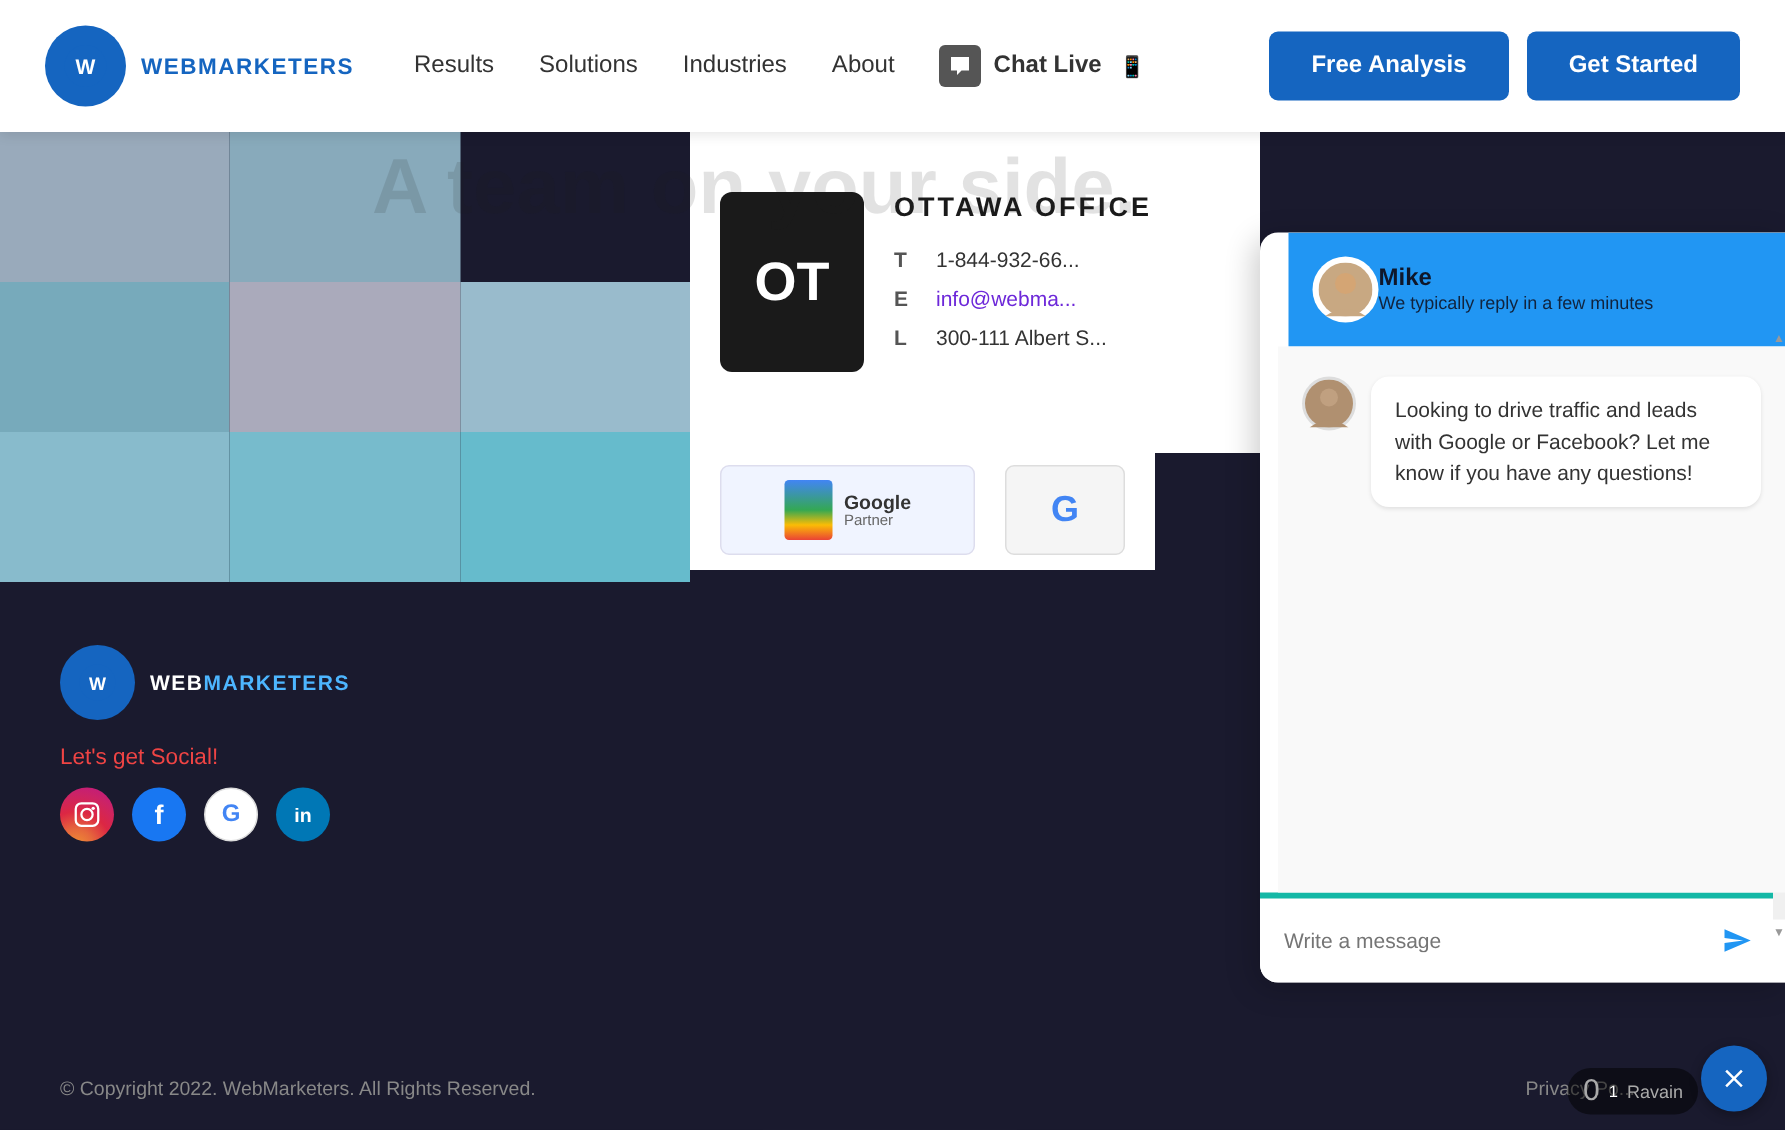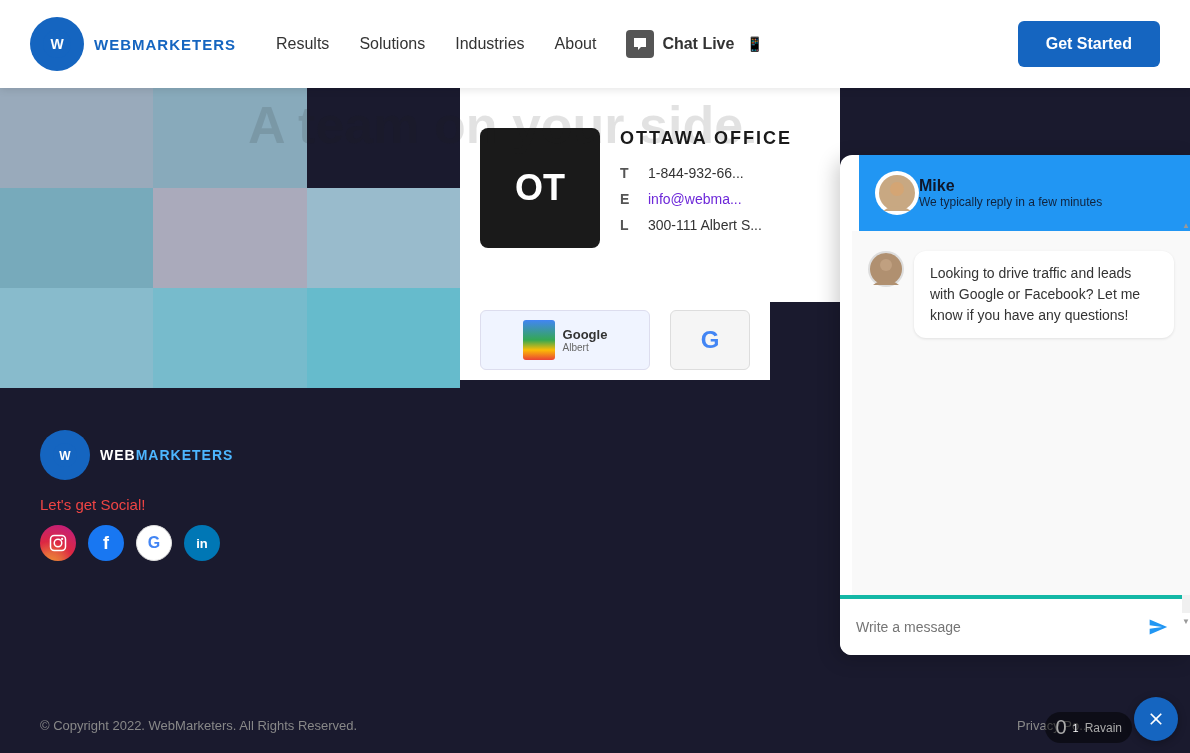--- a/index.html
+++ b/index.html
@@ -133,21 +133,21 @@
     
     .office-section {
       position: absolute;
       top: 88px;
       left: 460px;
       width: 380px;
       padding: 30px 20px;
       background: #fff;
     }
     .ot-block {
-      width: 120px; height: 120px;
+      width: 96px; height: 120px;
       background: #1a1a1a;
       border-radius: 8px;
       display: flex; align-items: center; justify-content: center;
       font-size: 36px;
       font-weight: bold;
       color: white;
       margin-bottom: 24px;
     }
     .office-title {
       font-size: 18px;
@@ -417,20 +417,21 @@
       <div class="chat-icon">
         <svg width="16" height="16" viewBox="0 0 16 16" fill="white">
           <path d="M2 2h12v9H9l-3 3v-3H2z"></path>
         </svg>
       </div>
       <span>Chat Live</span>
       <span style="font-size:14px; margin-left:4px;">📱</span>
     </button>
   </div>
 
+  <button class="free-analysis-btn">Free Analysis</button>
   <button class="get-started-btn">Get Started</button>
 </nav>
 
 <div class="hero-heading">A team on your side.</div>
 
 <div class="team-grid" style="position:absolute; top:88px; left:0;">
   <div class="team-photo p1"></div>
   <div class="team-photo p2"></div>
   <div class="team-photo p3" style="grid-column:1;grid-row:2;"></div>
   <div class="team-photo p4" style="grid-column:2;grid-row:2;"></div>
@@ -461,21 +462,21 @@
       </div>
     </div>
   </div>
 </div>
 
 <div class="partners-section" style="top:300px;">
   <div class="google-partner-badge">
     <div class="gp-icon"></div>
     <div>
       <div class="gp-text">Google</div>
-      <div class="gp-sub">Albert</div>
+      <div class="gp-sub">Partner</div>
     </div>
   </div>
   <div style="width:80px; height:60px; background:#f5f5f5; border:1px solid #ddd; border-radius:6px; display:flex; align-items:center; justify-content:center; font-size:24px; font-weight:bold; color:#4285f4;">
     <span>G</span>
   </div>
 </div>
 
 <div class="footer">
 
   <div style="display:flex; align-items:center; gap:10px; margin-bottom:8px;">

